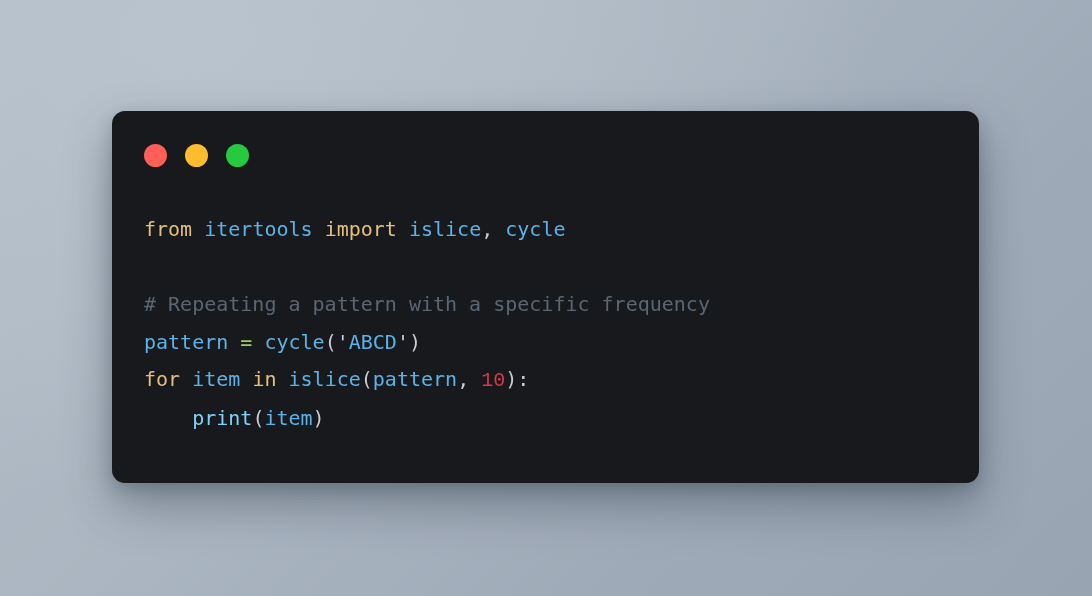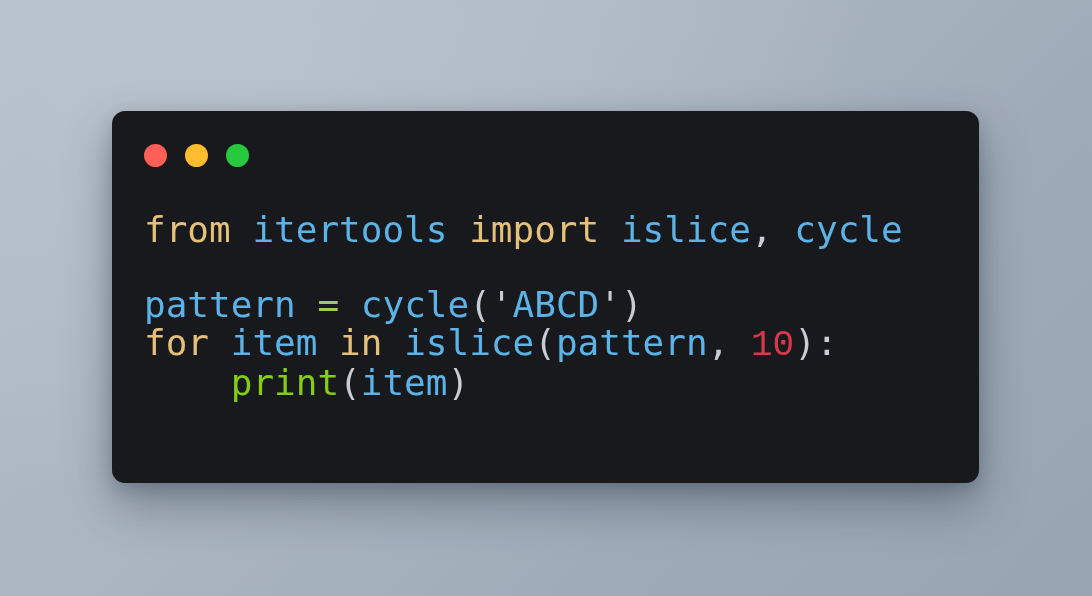--- a/index.html
+++ b/index.html
@@ -58,21 +58,21 @@
 
   #code-body {
     position: absolute;
     left: 32px;
     top: 100px;
     right: 14px;
   }
 
   .code-line {
     font-family: "DejaVu Sans Mono", monospace;
-    font-size: 36px;
+    font-size: 20px;
     line-height: 37.5px;
     white-space: pre;
     letter-spacing: 0px;
     color: #c8ccd4;
   }
   .code-line.blank {
     height: 37.5px;
   }
 
   .tok-kw      { color: #e5c07b; }
@@ -93,20 +93,21 @@
 
     <div id="window-controls">
       <span class="dot dot-close" style="background: rgb(255, 95, 86);"></span>
       <span class="dot dot-min" style="background: rgb(255, 189, 46);"></span>
       <span class="dot dot-max" style="background: rgb(39, 201, 63);"></span>
     </div>
 
     <div id="code-body">
         <div class="code-line"><span class="tok-kw" style="color: rgb(229, 192, 123);">from</span><span class="tok-punct" style="color: rgb(200, 204, 212);"> </span><span class="tok-ident" style="color: rgb(92, 179, 232);">itertools</span><span class="tok-punct" style="color: rgb(200, 204, 212);"> </span><span class="tok-kw" style="color: rgb(229, 192, 123);">import</span><span class="tok-punct" style="color: rgb(200, 204, 212);"> </span><span class="tok-ident" style="color: rgb(92, 179, 232);">islice</span><span class="tok-punct" style="color: rgb(200, 204, 212);">,</span><span class="tok-punct" style="color: rgb(200, 204, 212);"> </span><span class="tok-ident" style="color: rgb(92, 179, 232);">cycle</span></div>
         <div class="code-line blank">&nbsp;</div>
+        <div class="code-line"><span class="tok-comment" style="color: rgb(91, 102, 115);"># Repeating a pattern with a specific frequency</span></div>
         <div class="code-line"><span class="tok-ident" style="color: rgb(92, 179, 232);">pattern</span><span class="tok-punct" style="color: rgb(200, 204, 212);"> </span><span class="tok-op" style="color: rgb(156, 204, 90);">=</span><span class="tok-punct" style="color: rgb(200, 204, 212);"> </span><span class="tok-ident" style="color: rgb(92, 179, 232);">cycle</span><span class="tok-punct" style="color: rgb(200, 204, 212);">(</span><span class="tok-punct" style="color: rgb(200, 204, 212);">'</span><span class="tok-str" style="color: rgb(92, 179, 232);">ABCD</span><span class="tok-punct" style="color: rgb(200, 204, 212);">'</span><span class="tok-punct" style="color: rgb(200, 204, 212);">)</span></div>
         <div class="code-line"><span class="tok-kw" style="color: rgb(229, 192, 123);">for</span><span class="tok-punct" style="color: rgb(200, 204, 212);"> </span><span class="tok-ident" style="color: rgb(92, 179, 232);">item</span><span class="tok-punct" style="color: rgb(200, 204, 212);"> </span><span class="tok-kw" style="color: rgb(229, 192, 123);">in</span><span class="tok-punct" style="color: rgb(200, 204, 212);"> </span><span class="tok-ident" style="color: rgb(92, 179, 232);">islice</span><span class="tok-punct" style="color: rgb(200, 204, 212);">(</span><span class="tok-ident" style="color: rgb(92, 179, 232);">pattern</span><span class="tok-punct" style="color: rgb(200, 204, 212);">,</span><span class="tok-punct" style="color: rgb(200, 204, 212);"> </span><span class="tok-num" style="color: rgb(216, 55, 78);">10</span><span class="tok-punct" style="color: rgb(200, 204, 212);">)</span><span class="tok-punct" style="color: rgb(200, 204, 212);">:</span></div>
-        <div class="code-line"><span class="tok-punct" style="color: rgb(200, 204, 212);">    </span><span class="tok-func" style="color: #84cc16;">print</span><span class="tok-punct" style="color: rgb(200, 204, 212);">(</span><span class="tok-ident" style="color: rgb(92, 179, 232);">item</span><span class="tok-punct" style="color: rgb(200, 204, 212);">)</span></div>
+        <div class="code-line"><span class="tok-punct" style="color: rgb(200, 204, 212);">    </span><span class="tok-func" style="color: #7dd3fc;">print</span><span class="tok-punct" style="color: rgb(200, 204, 212);">(</span><span class="tok-ident" style="color: rgb(92, 179, 232);">item</span><span class="tok-punct" style="color: rgb(200, 204, 212);">)</span></div>
       </div>
 
   </div>
 
 </div>
 
 </body></html>

